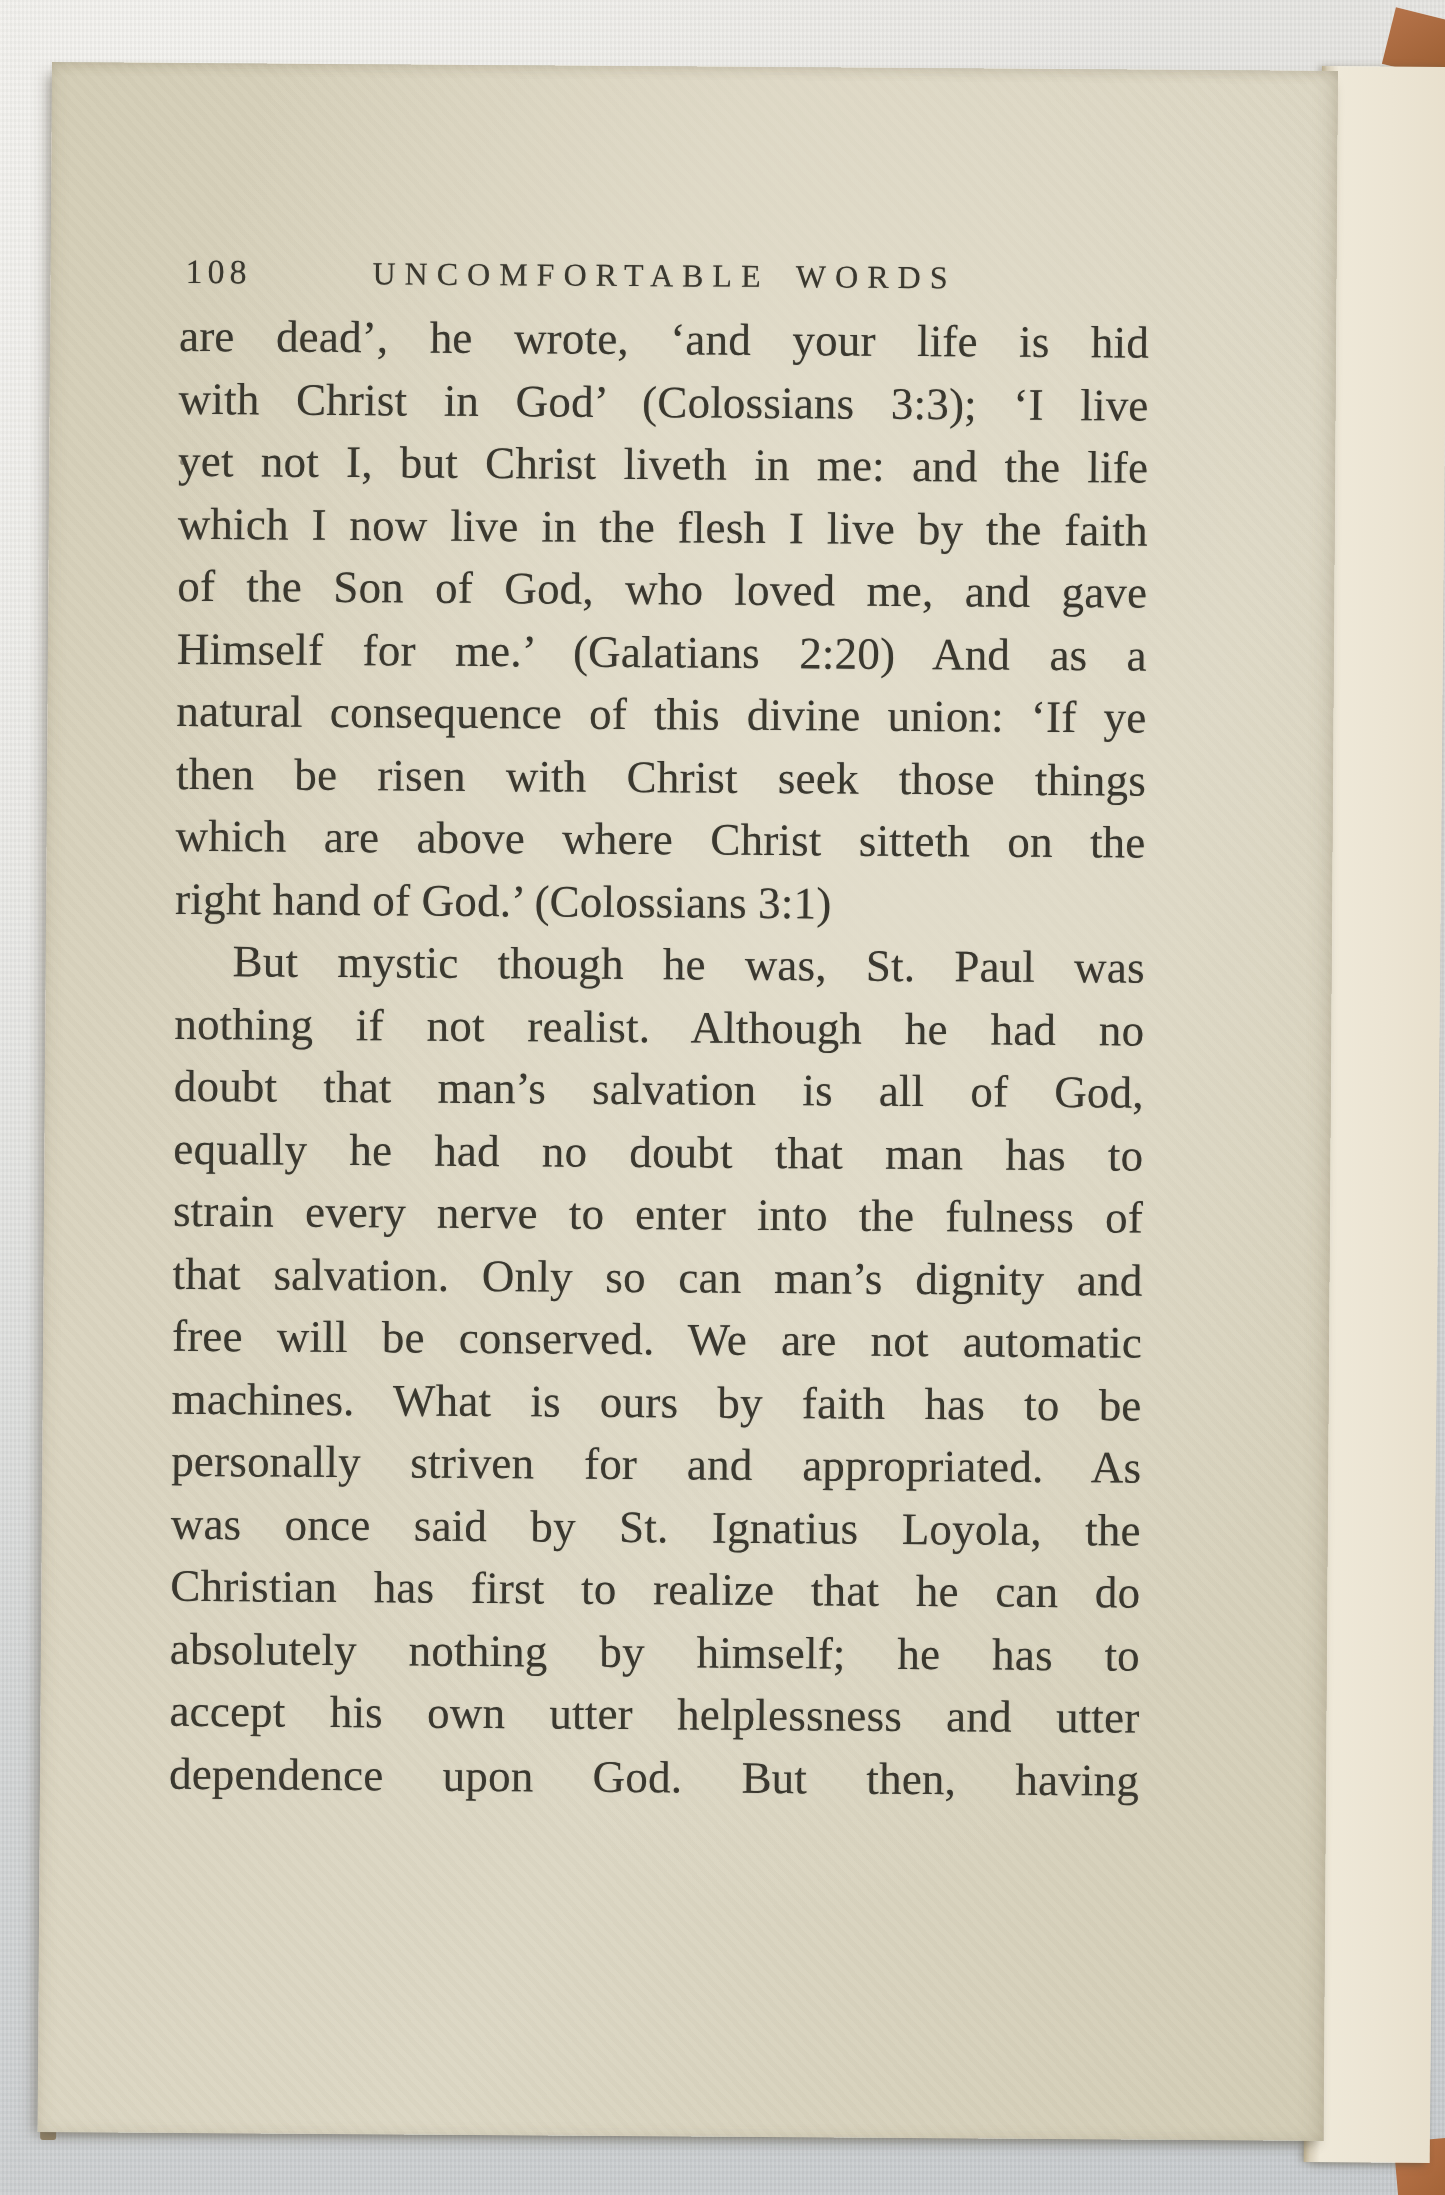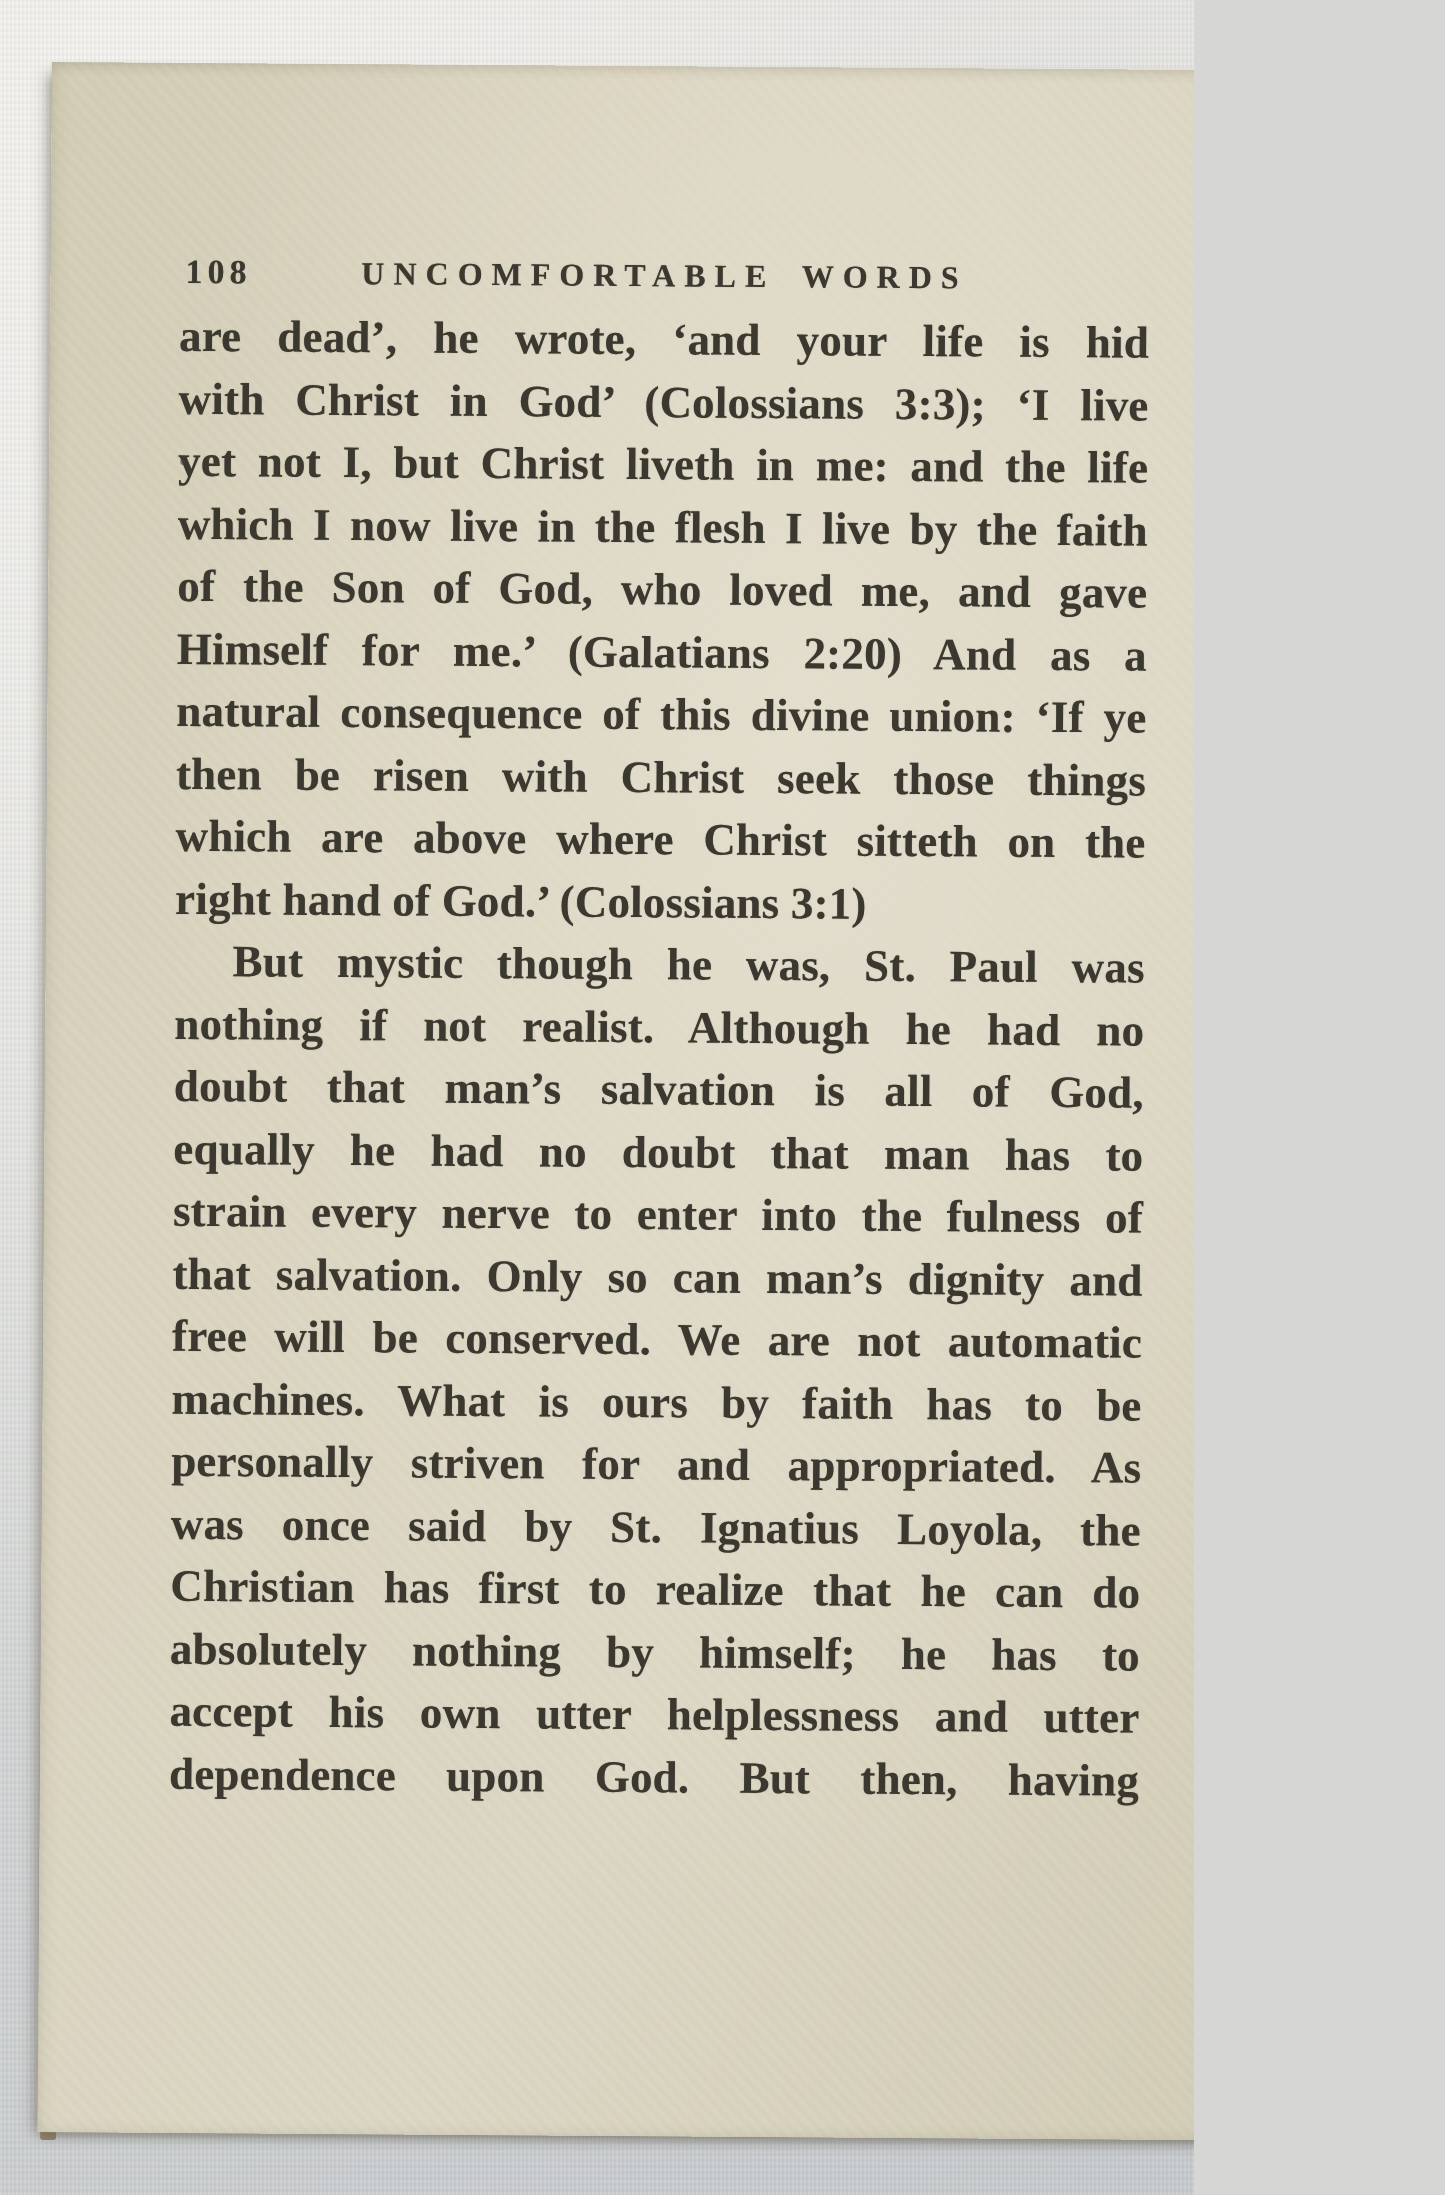--- a/index.html
+++ b/index.html
@@ -3,27 +3,26 @@
 <meta charset="utf-8">
 <style>
   html,body{margin:0;padding:0;}
   body{
     width:1445px;height:2195px;overflow:hidden;
     font-family:"Liberation Serif", serif;
     background:#d6d7d4;
   }
   
   .scene{
-    position:relative;width:1194px;height:2195px;overflow:hidden;
+    position:relative;width:1445px;height:2195px;overflow:hidden;
     background:
       repeating-linear-gradient(90deg, rgba(255,255,255,.045) 0 2px, rgba(0,0,0,.028) 2px 4px),
       repeating-linear-gradient(0deg, rgba(255,255,255,.03) 0 3px, rgba(0,0,0,.02) 3px 6px),
       radial-gradient(ellipse at 12% 6%, #f4f3ef 0%, rgba(244,243,239,0) 55%),
       linear-gradient(163deg, #eceae6 0%, #dcdddb 42%, #c7cbce 100%);
-    font-weight: bold;
   }
   
   .cover{position:absolute;background:var(--cover,#a8683c);}
   .cover.top-right{left:1388px;top:14px;width:62px;height:58px;transform:rotate(14deg);background:linear-gradient(135deg,#b5734a,#9c5f33);}
   .cover.bottom-right{left:1396px;top:2140px;width:54px;height:60px;transform:rotate(-5deg);background:linear-gradient(135deg,#b9734a,#a26336);}
   
   .fore-edge{
     position:absolute;left:1322px;top:66px;width:126px;height:2096px;
     transform:rotate(0.5deg);transform-origin:0 0;
     background:linear-gradient(90deg,#b9ac8d 0px,#d8cfba 6px,#efe9d9 16px,#ece5d4 55%,#e8e0cd 100%);

